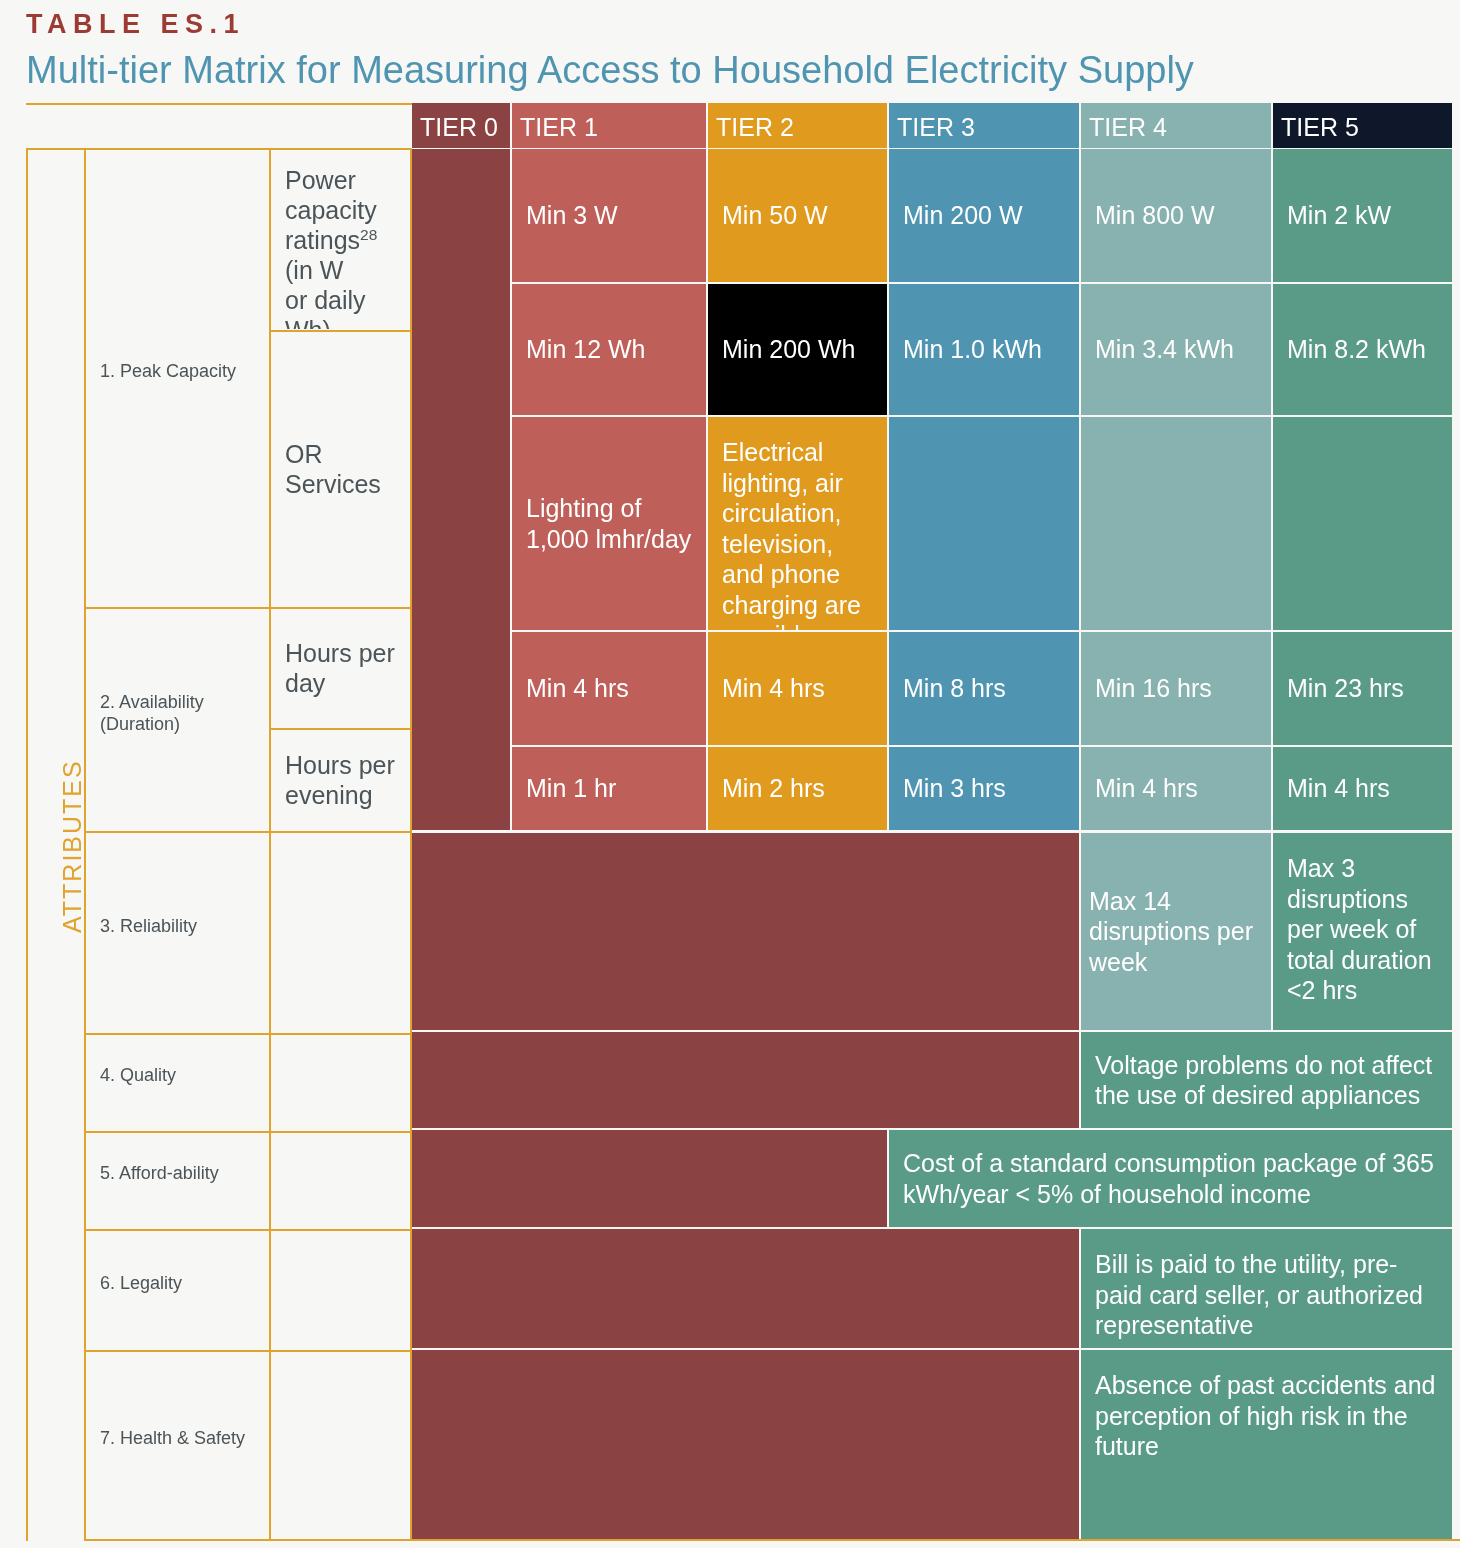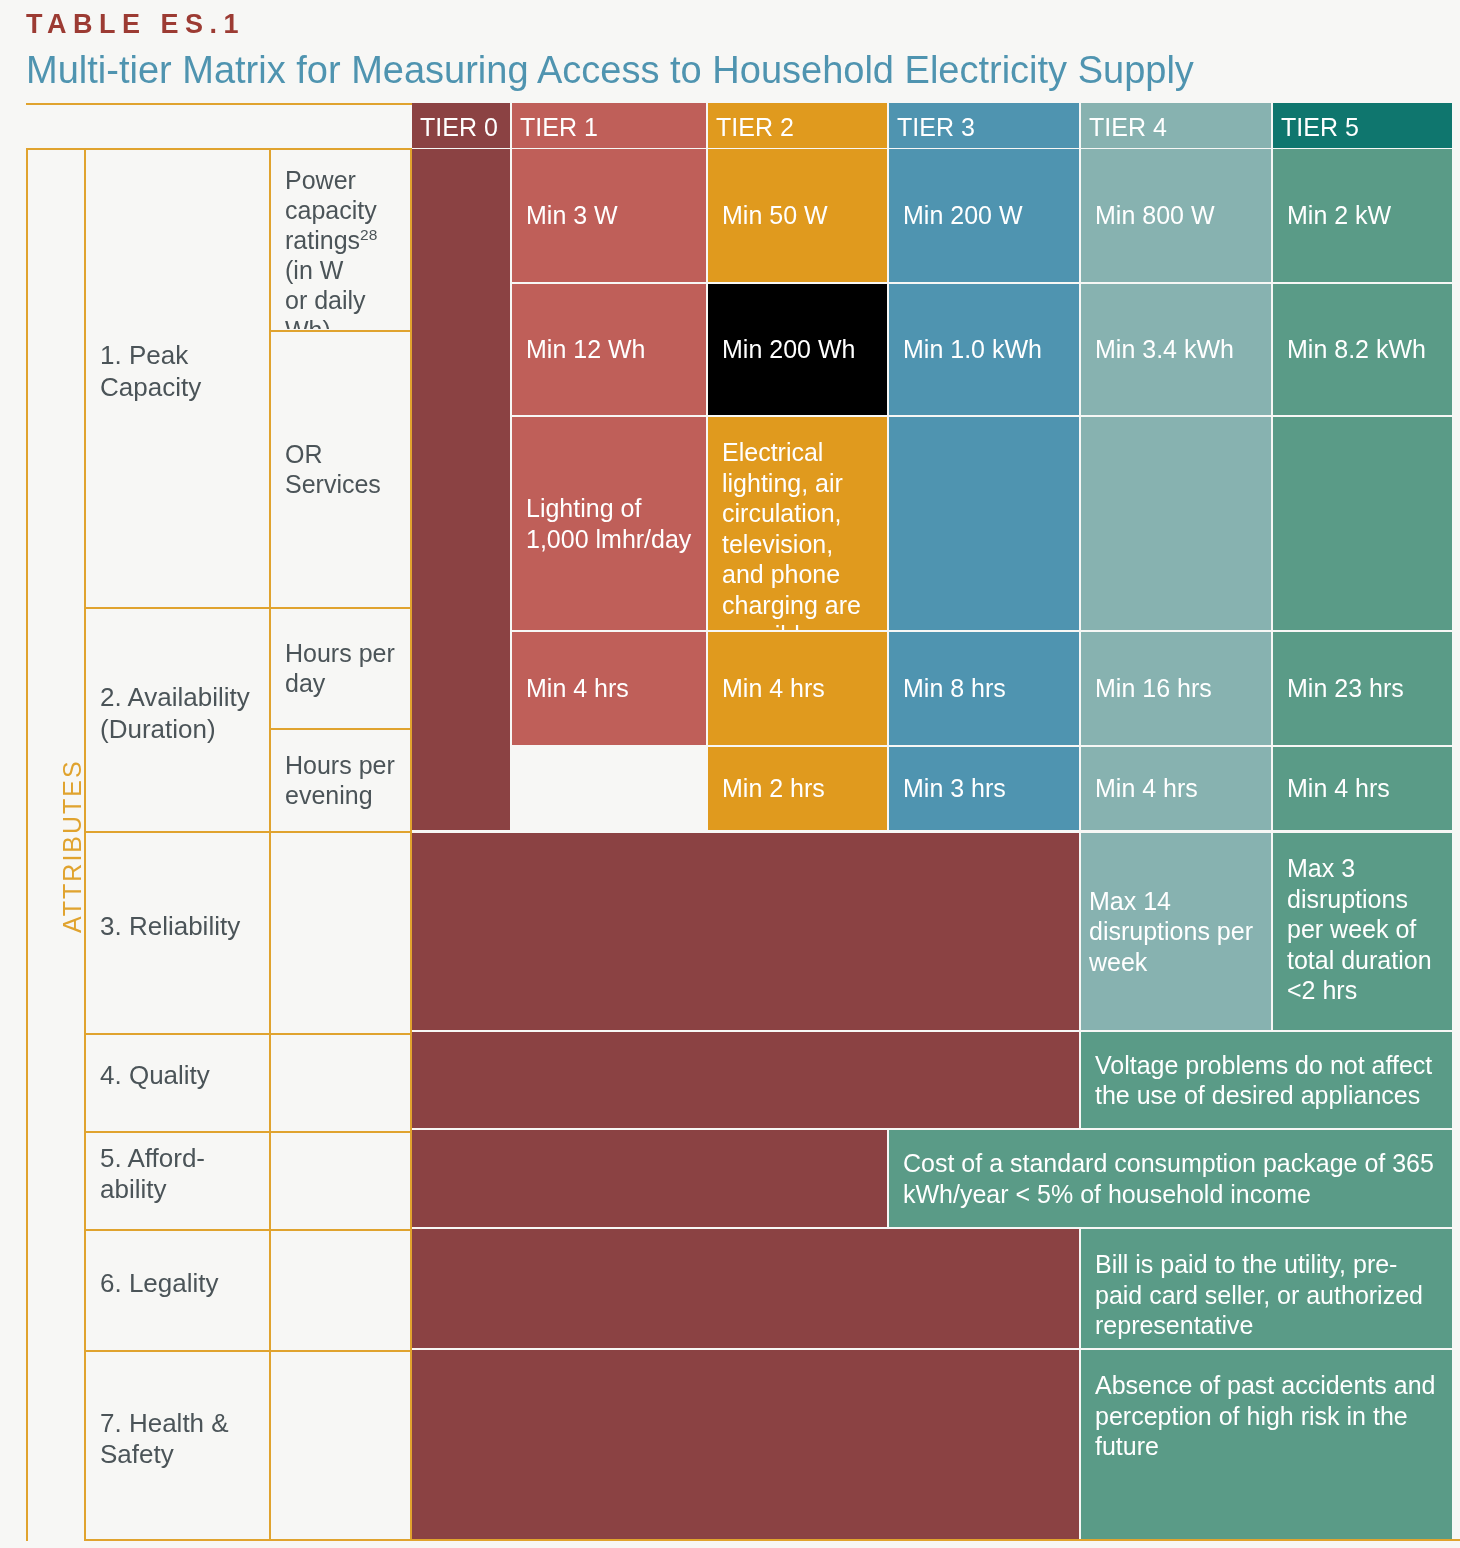--- a/index.html
+++ b/index.html
@@ -45,21 +45,21 @@
 
   .hdr {
     color:#ffffff;
     font-size: 25px;
     padding: 4px 0 0 8px;
     line-height: 1;
     display:flex; align-items:center;
   }
   .attr-label {
     color:#4B5458;
-    font-size: 26px;
+    font-size: 18px;
     line-height: 1.2;
     padding: 0 10px 12px 14px;
     display:flex; align-items:center;
   }
   .sub-label {
     color:#4B5458;
     font-size: 25px;
     line-height: 1.2;
     padding: 0 8px 0 14px;
     display:flex; align-items:center;
@@ -109,21 +109,21 @@
     </div>
     <div class="cell hdr" style="left:682px; top:0px; width:179px; height:45px; background:#E09A1E;">
       <span>TIER 2</span>
     </div>
     <div class="cell hdr" style="left:863px; top:0px; width:190px; height:45px; background:#4F94B0;">
       <span>TIER 3</span>
     </div>
     <div class="cell hdr" style="left:1055px; top:0px; width:190px; height:45px; background:#87B2B0;">
       <span>TIER 4</span>
     </div>
-    <div class="cell hdr" style="left:1247px; top:0px; width:179px; height:45px; background:#0f766e;">
+    <div class="cell hdr" style="left:1247px; top:0px; width:179px; height:45px; background:#0f172a;">
       <span>TIER 5</span>
     </div>
 
     <div class="attributes-spine" style="left:32px; top:830px;">ATTRIBUTES</div>
 
     <div class="gridline-v" style="left:0px; top:45px; height:1393px;"></div>
     <div class="gridline-v" style="left:58px; top:45px; height:1393px;"></div>
     <div class="gridline-v" style="left:243px; top:45px; height:1393px;"></div>
     <div class="gridline-v" style="left:384px; top:45px; height:1393px;"></div>
 
@@ -186,20 +186,21 @@
     <div class="cell data" style="left:863px; top:314px; width:190px; height:213px; background:#4F94B0;"></div>
     <div class="cell data" style="left:1055px; top:314px; width:190px; height:213px; background:#87B2B0;"></div>
     <div class="cell data" style="left:1247px; top:314px; width:179px; height:213px; background:#5A9B87;"></div>
 
     <div class="cell data" style="left:486px; top:529px; width:194px; height:113px; background:#BF5F59;">Min 4 hrs</div>
     <div class="cell data" style="left:682px; top:529px; width:179px; height:113px; background:#E09A1E;">Min 4 hrs</div>
     <div class="cell data" style="left:863px; top:529px; width:190px; height:113px; background:#4F94B0;">Min 8 hrs</div>
     <div class="cell data" style="left:1055px; top:529px; width:190px; height:113px; background:#87B2B0;">Min 16 hrs</div>
     <div class="cell data" style="left:1247px; top:529px; width:179px; height:113px; background:#5A9B87;">Min 23 hrs</div>
 
+    <div class="cell data" style="left:486px; top:644px; width:194px; height:83px; background:#BF5F59;">Min 1 hr</div>
     <div class="cell data" style="left:682px; top:644px; width:179px; height:83px; background:#E09A1E;">Min 2 hrs</div>
     <div class="cell data" style="left:863px; top:644px; width:190px; height:83px; background:#4F94B0;">Min 3 hrs</div>
     <div class="cell data" style="left:1055px; top:644px; width:190px; height:83px; background:#87B2B0;">Min 4 hrs</div>
     <div class="cell data" style="left:1247px; top:644px; width:179px; height:83px; background:#5A9B87;">Min 4 hrs</div>
 
     <div class="cell" style="left:386px; top:730px; width:667px; height:197px; background:#8B4243;"></div>
     <div class="cell data" style="left:1055px; top:730px; width:190px; height:197px; background:#87B2B0;padding-left:8px;">Max 14 disruptions per week</div>
     <div class="cell data top" style="left:1247px; top:730px; width:179px; height:197px; background:#5A9B87;">Max 3 disruptions per week of total duration &lt;2 hrs</div>
 
     <div class="cell" style="left:386px; top:929px; width:667px; height:96px; background:#8B4243;"></div>

